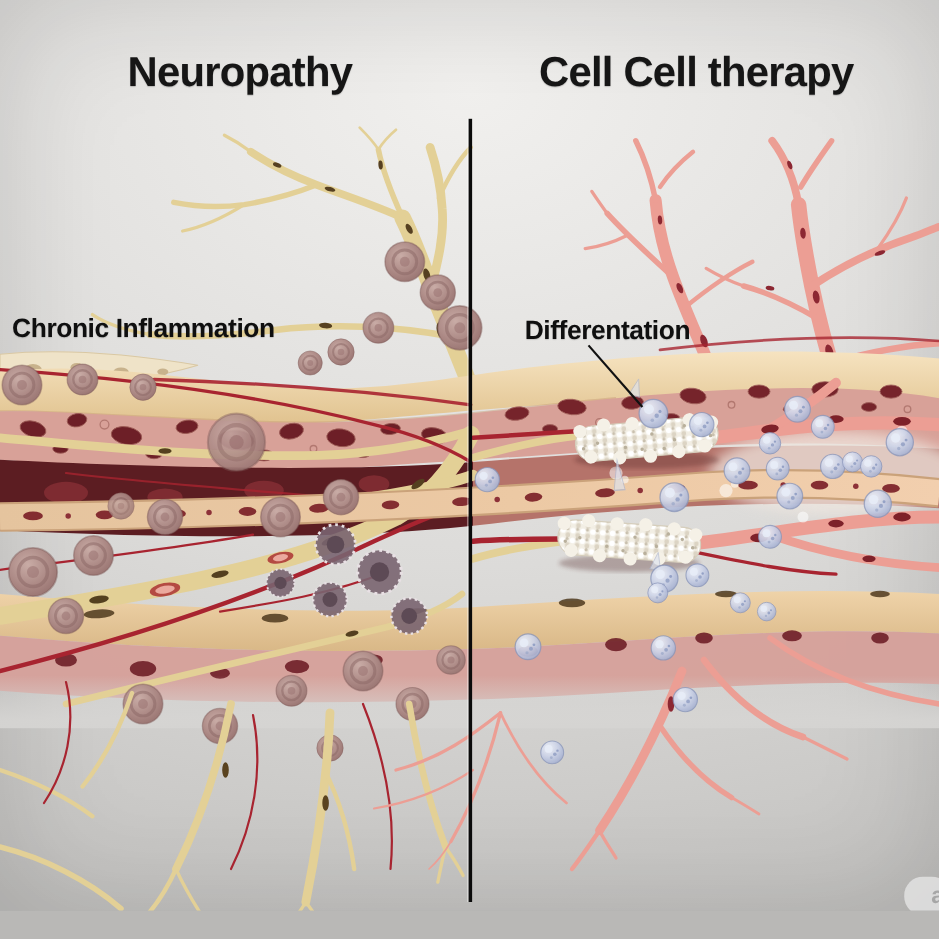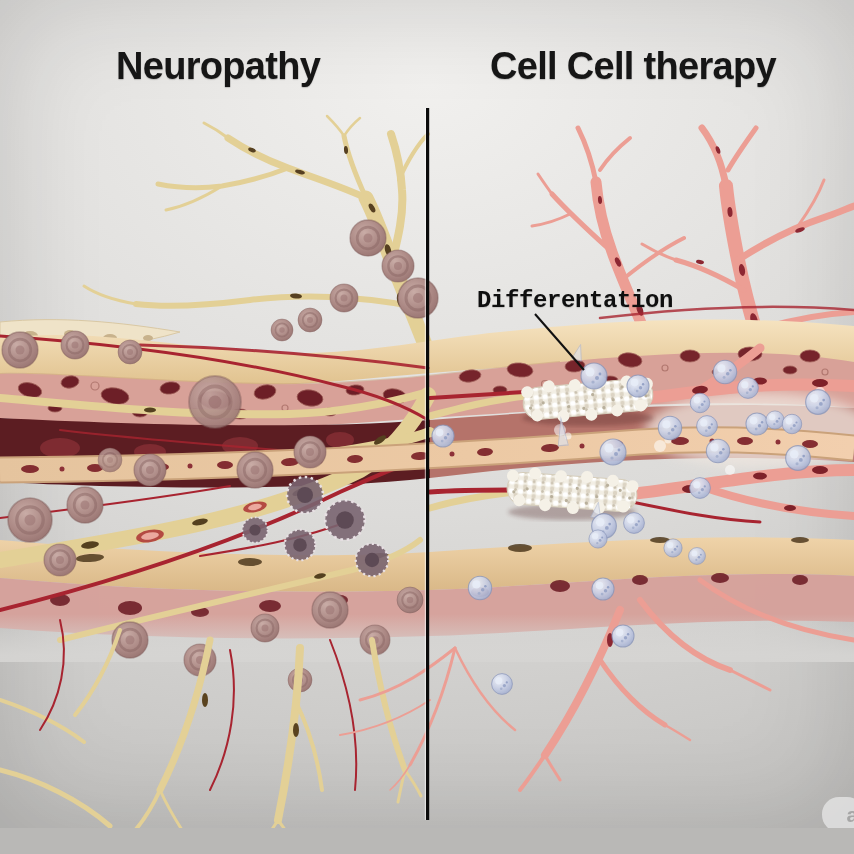--- a/index.html
+++ b/index.html
@@ -19,21 +19,21 @@
     text-shadow:0 1px 1px rgba(60,60,60,.25);
   }
   #titleL{left:116px;top:45px;}
   #titleR{left:490px;top:45px;}
   .ann{
     position:absolute;font-weight:bold;color:var(--annotation-text,#0f0f0f);
     font-size:24px;letter-spacing:-0.4px;white-space:nowrap;
     text-shadow:0 1px 1px rgba(70,70,70,.2);
   }
   #annL{left:11px;top:285px;}
-  #annR{left:477px;top:287px;font-family:Liberation Mono, monospace;}
+  #annR{left:477px;top:287px;}
   .wm{
     position:absolute;left:822px;top:797px;width:42px;height:35px;
     border-radius:17px;background:var(--watermark-bg,#e2e2e2);
     color:var(--watermark-text,#a5a5a5);opacity:.85;
     display:flex;align-items:center;justify-content:flex-end;
     font-size:21px;font-weight:bold;
   }
   .divider{fill:var(--divider,#0b0b0b);}
   .yfiber{stroke:var(--neuropathy-fiber,#e3d096);fill:none;stroke-linecap:round;}
   .pfiber{stroke:var(--healthy-fiber,#ec9e94);fill:none;stroke-linecap:round;}
@@ -485,18 +485,19 @@
   <path d="M535,314 L584,370" stroke="#111111" stroke-width="2" fill="none"></path>
 
   <g>
     <rect x="424.8" y="108" width="1.2" height="712" fill="#ffffff" opacity=".55"></rect>
     <rect class="divider" x="426" y="108" width="3.2" height="712"></rect>
   </g>
 </svg>
 
 <div class="ttl" id="titleL">Neuropathy</div>
 <div class="ttl" id="titleR">Cell Cell therapy</div>
+<div class="ann" id="annL">Chronic Inflammation</div>
 <div class="ann" id="annR">Differentation</div>
 <div class="wm">
   <span>ai</span>
 </div>
 
 </div>
 
 </body></html>

